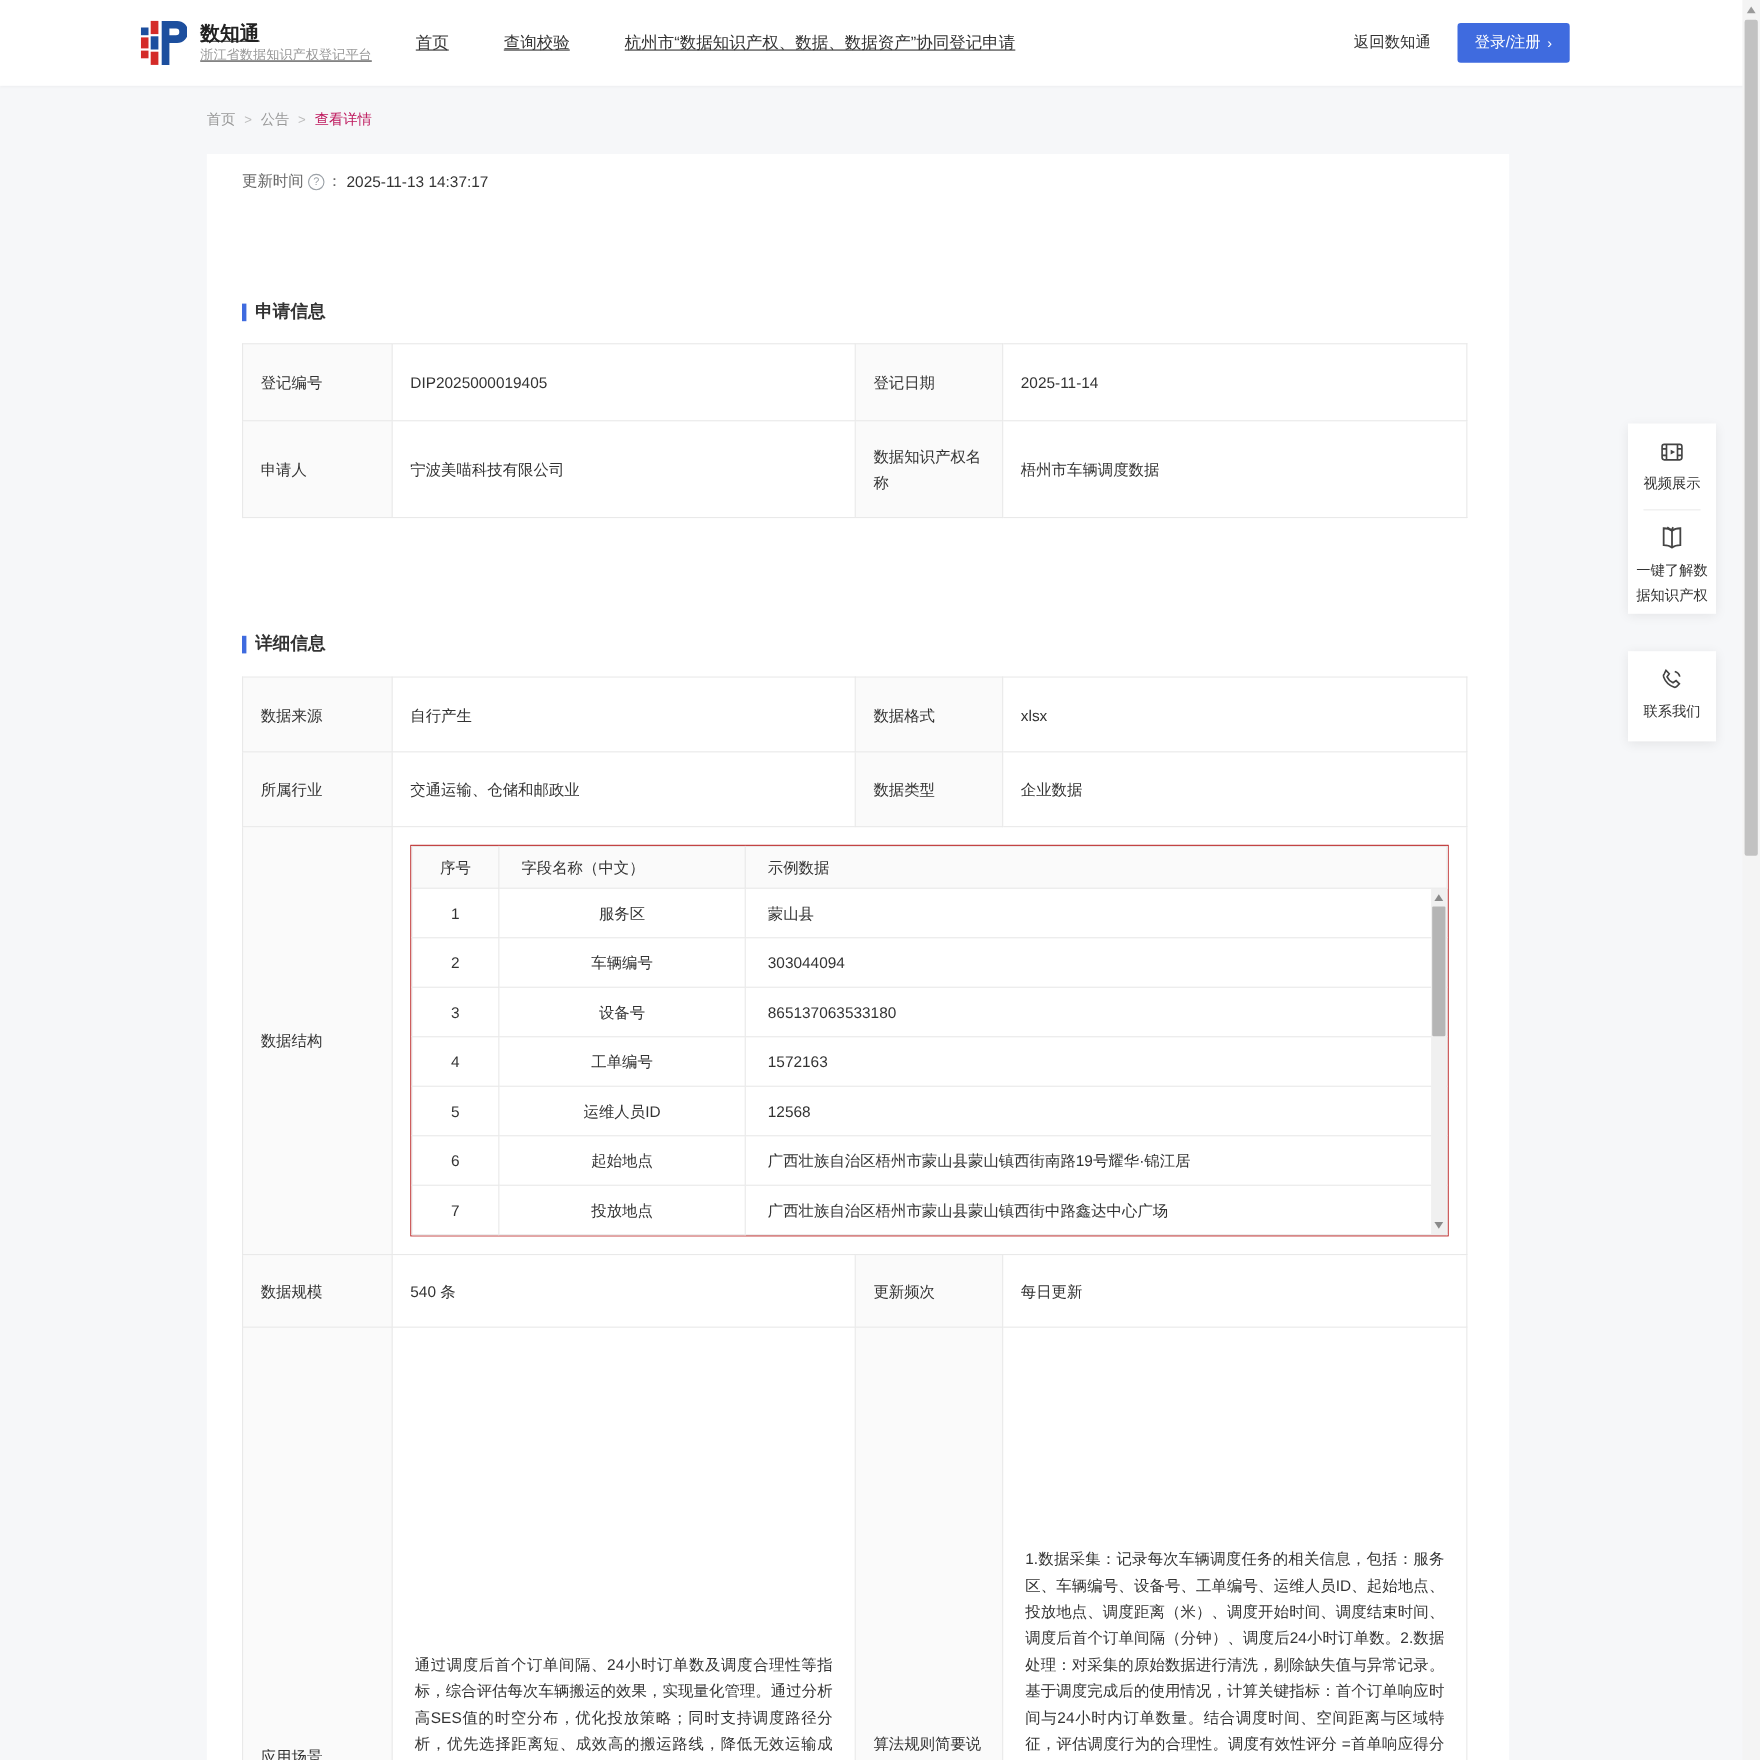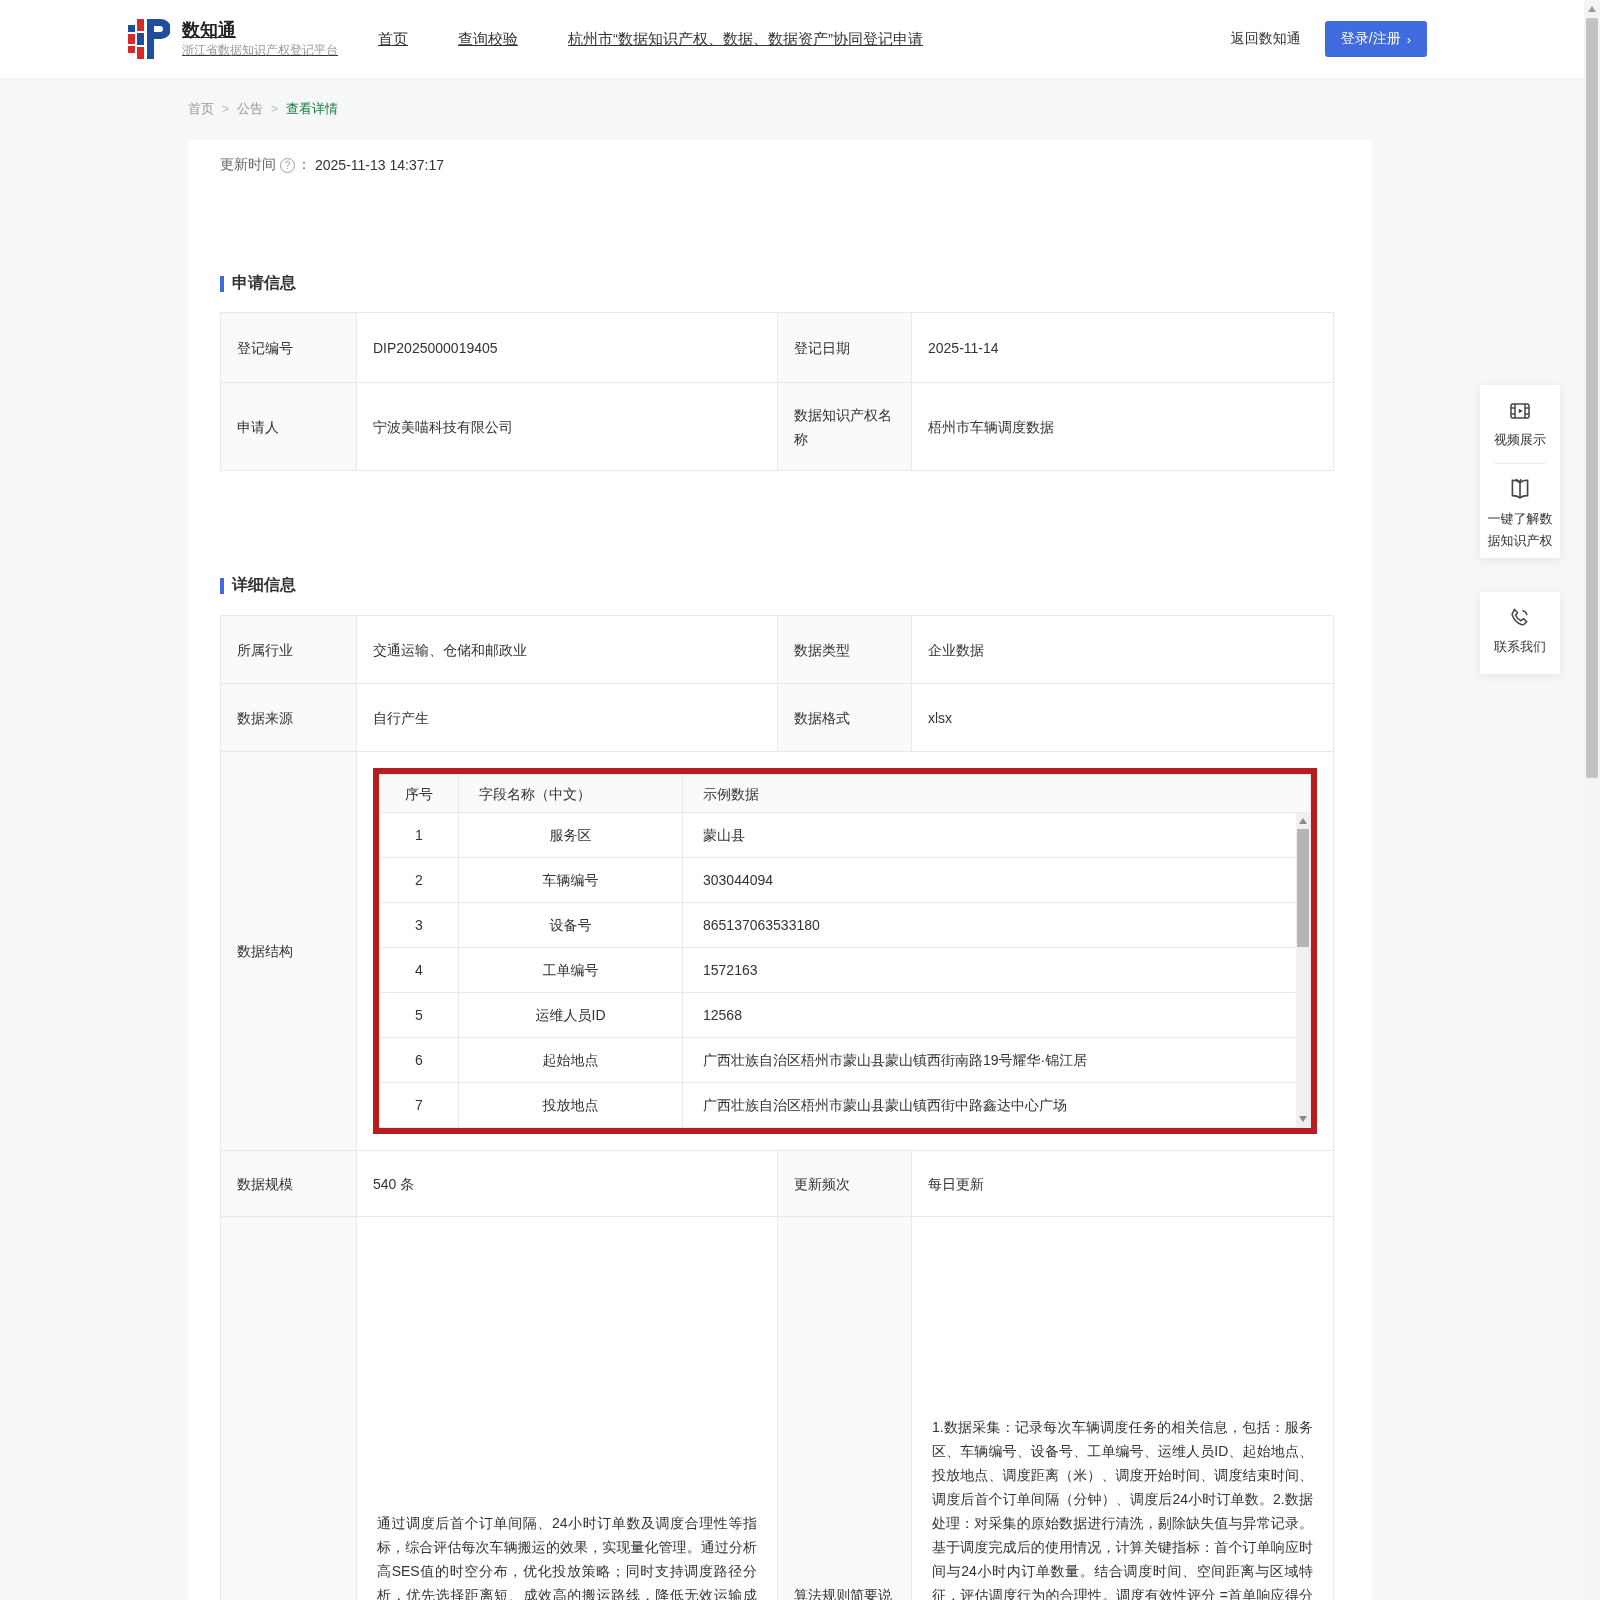--- a/index.html
+++ b/index.html
@@ -27,21 +27,21 @@
   .back-link { font-size:14px; color:#333; cursor:pointer; }
   .login-btn {
     background:#3f6bdf; color:#fff; font-size:14px; border:none; border-radius:3px;
     height:30px; padding:18px 16px; display:flex; align-items:center; gap:6px; cursor:pointer;
   }
   .login-btn .arr { font-size:13px; }
 
   
   .breadcrumb { position:absolute; top:100px; left:188px; font-size:13px; display:flex; gap:8px; align-items:center; }
   .crumb { color:#999; cursor:pointer; }
-  .crumb.active { color:#15803d; }
+  .crumb.active { color:#be185d; }
   .crumb-sep { color:#bbb; font-size:12px; }
 
   
   .card {
     position:absolute; top:140px; left:188px; width:1184px; height:1900px;
     background:#fff;
   }
   .update-row { position:absolute; top:16px; left:32px; display:flex; align-items:center; font-size:14px; color:#666; }
   .help-icon {
     display:inline-flex; width:15px; height:15px; border:1px solid #9aa0a6; border-radius:50%;
@@ -68,21 +68,21 @@
   table.kv td { border:1px solid #e9e9e9; font-size:14px; color:#333; vertical-align:middle; padding:10px 16px; line-height:24px; word-break:break-all;}
   table.kv td.lbl { background:#fafafa; }
   .tbl-1 { position:absolute; top:172px; left:32px; }
   .tbl-2 { position:absolute; top:475px; left:32px; }
   .h70 { height:70px; } .h88 { height:88px; } .h72 { height:72px; }
   .h68 { height:68px; } .h66 { height:66px; } .h780 { height:780px; }
   .longtext { text-align:justify; line-height:26px; padding:16px 20px !important; }
 
   
   .struct-cell { padding:16px !important; }
-  .inner-wrap { position:relative; border:6px solid #b91c1c; }
+  .inner-wrap { position:relative; border:1px solid #b91c1c; }
   table.inner { border-collapse:collapse; table-layout:fixed; width:100%; }
   table.inner th, table.inner td { border:1px solid #e9e9e9; font-size:14px; color:#333; font-weight:normal; }
   table.inner th { background:#fafafa; height:38px; text-align:left; padding-left:20px; }
   table.inner th.c { text-align:center; padding-left:0; }
   table.inner td { height:40px; background:#fff; }
   table.inner td.c { text-align:center; }
   table.inner td.l { text-align:left; padding-left:20px; white-space:nowrap; overflow:hidden; }
   .vscroll {
     position:absolute; top:39px; right:1px; bottom:1px; width:14px; background:#f0f0f0;
   }
@@ -198,30 +198,30 @@
 
   <table class="kv tbl-2">
     <colgroup>
         <col style="width:136px">
         <col style="width:421px">
         <col style="width:134px">
         <col style="width:422px">
       </colgroup>
     <tbody>
         <tr class="h68">
+      <td class="lbl">数据来源</td>
+      <td>自行产生</td>
+      <td class="lbl">数据格式</td>
+      <td>xlsx</td>
+    </tr>
+    <tr class="h68">
       <td class="lbl">所属行业</td>
       <td>交通运输、仓储和邮政业</td>
       <td class="lbl">数据类型</td>
       <td>企业数据</td>
-    </tr>
-    <tr class="h68">
-      <td class="lbl">数据来源</td>
-      <td>自行产生</td>
-      <td class="lbl">数据格式</td>
-      <td>xlsx</td>
     </tr>
     <tr>
       <td class="lbl">数据结构</td>
       <td colspan="3" class="struct-cell">
         <div class="inner-wrap">
           <table class="inner">
             <colgroup>
                   <col style="width:79px">
                   <col style="width:224px">
                   <col>

